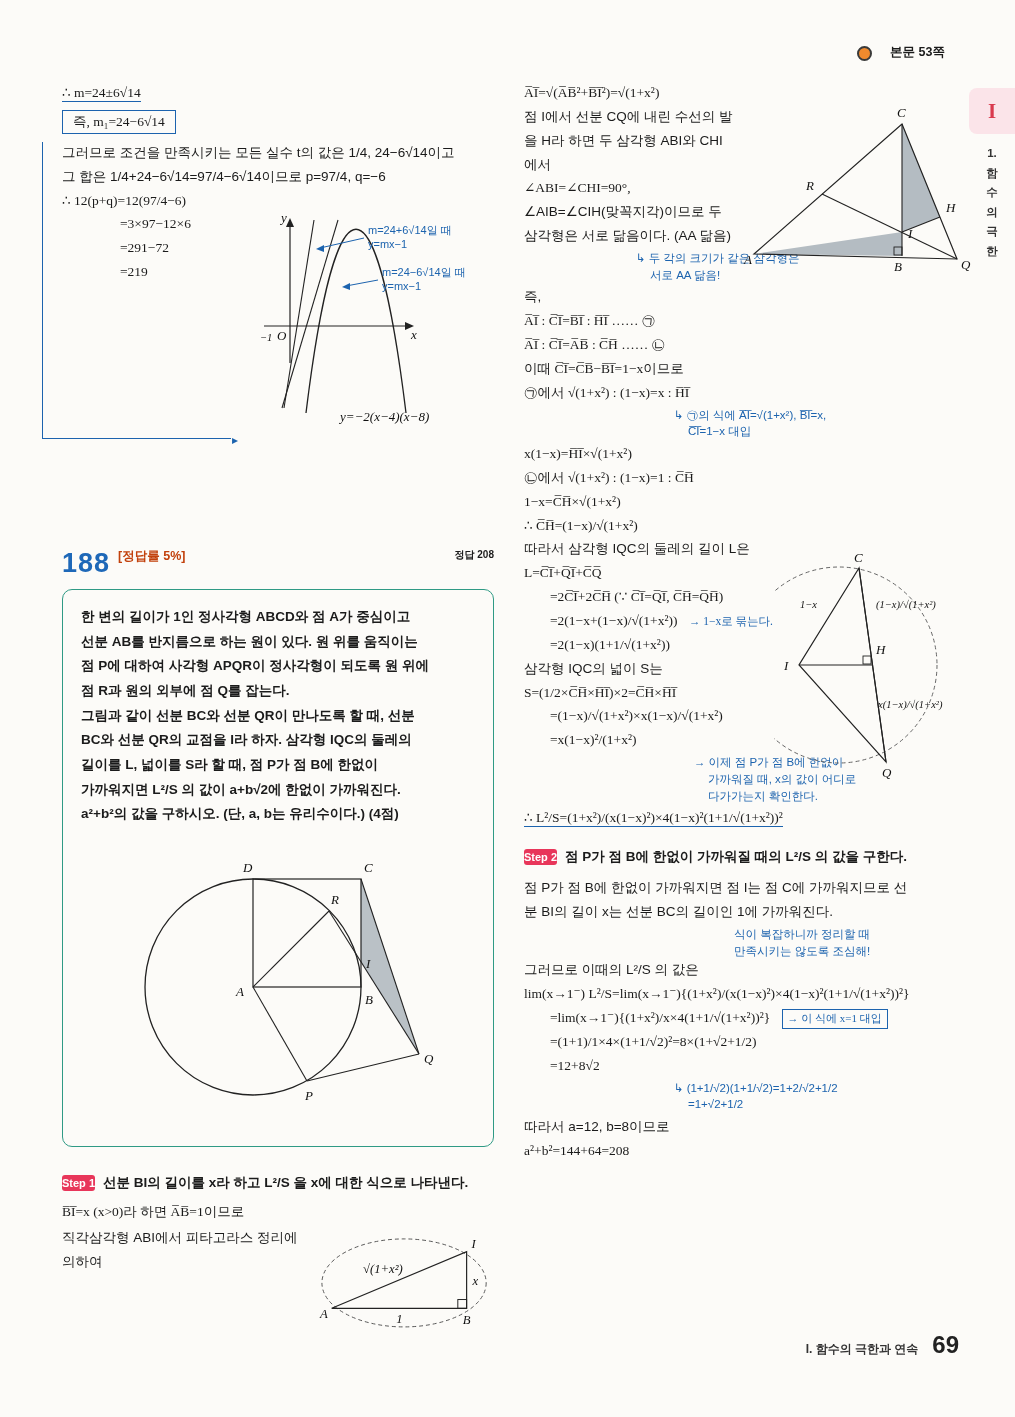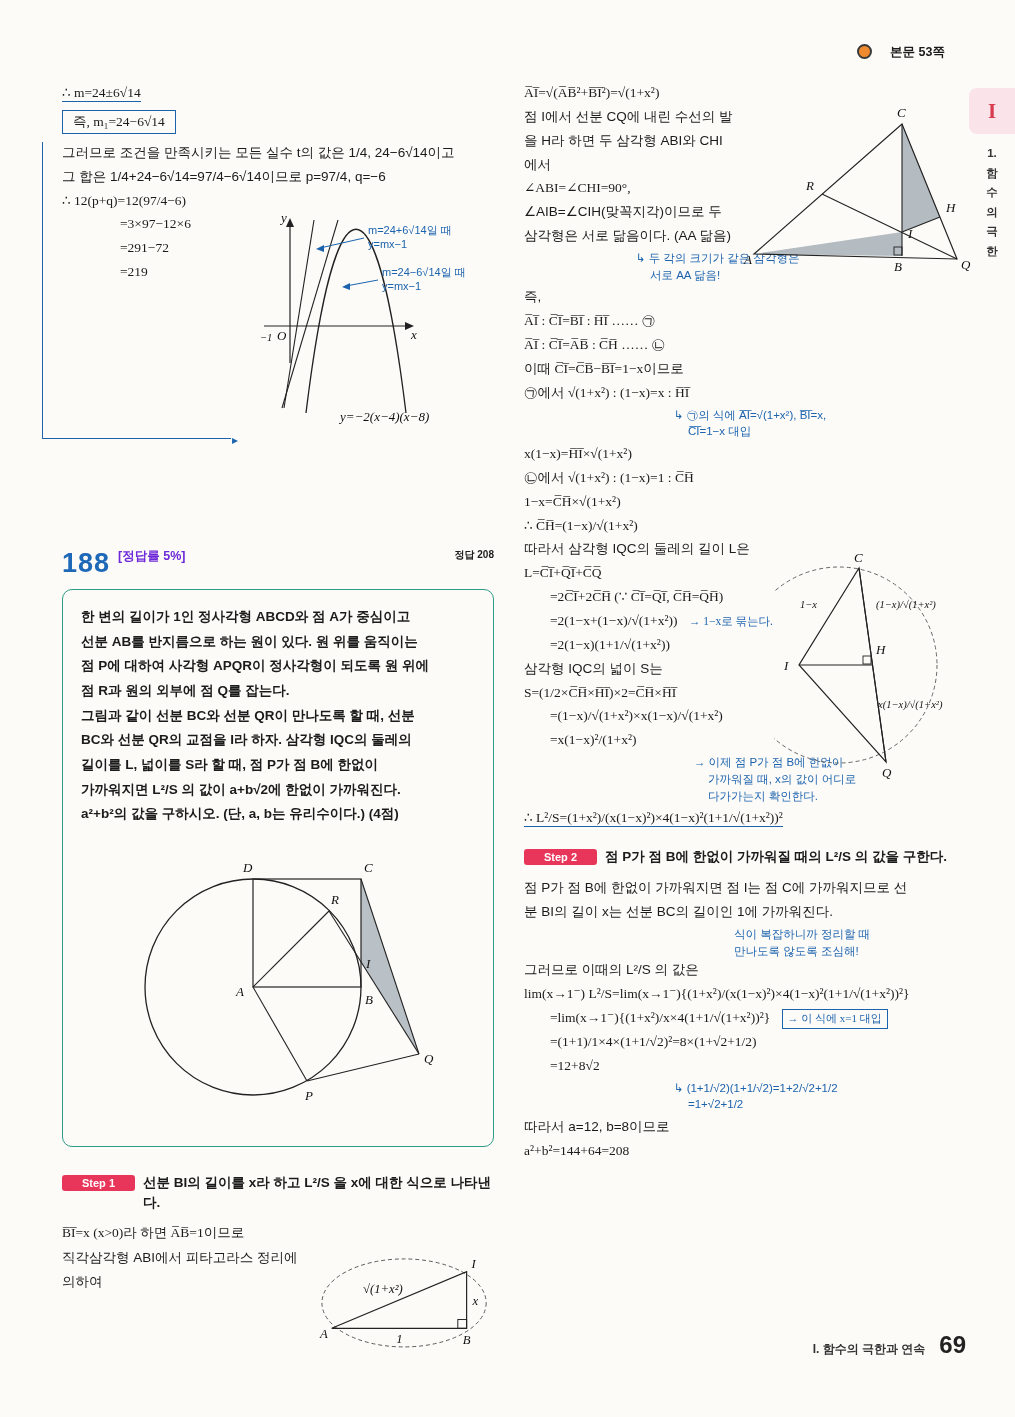--- a/index.html
+++ b/index.html
@@ -15,45 +15,45 @@
   .boxed{display:inline-block;border:1.5px solid #1c63ae;padding:2px 10px;margin:4px 0 6px 0;
          font-size:13.5px;}
   .u-blue{border-bottom:1.5px solid #1c63ae;padding-bottom:1px;}
   .note{color:#1c63ae;font-size:11.5px;line-height:1.45;margin:3px 0;}
   .note .arrow{margin-right:3px;}
   .chip{display:inline-block;border:1px solid #1c63ae;color:#1c63ae;font-size:11px;
         padding:0 5px;margin-left:8px;}
   .inline-note{color:#1c63ae;font-size:11.5px;margin-left:8px;}
   
   .header-ref{position:absolute;top:44px;right:70px;font-size:12.5px;font-weight:bold;
-              display:flex;align-items:flex-start;gap:18px;}
+              display:flex;align-items:flex-end;gap:18px;}
   .dot{width:11px;height:11px;border-radius:50%;background:#f08a2e;border:2.5px solid #3a3a3a;
        display:inline-block;}
   .side-tab{position:absolute;right:0;top:88px;width:46px;text-align:center;}
   .tab-box{background:#fbe4e9;border-radius:8px 0 0 8px;height:46px;display:flex;
            align-items:center;justify-content:center;}
   .tab-roman{color:#d93a4e;font-family:"Liberation Serif",serif;font-weight:bold;
              font-size:21px;}
   .tab-vert{margin-top:10px;font-size:11.5px;line-height:1.7;color:#333;font-weight:bold;}
-  .footer{position:absolute;right:49px;bottom:58px;display:flex;align-items:baseline;gap:14px;}
+  .footer{position:absolute;right:56px;bottom:58px;display:flex;align-items:baseline;gap:14px;}
   .footer .f-left{font-size:12px;font-weight:bold;color:#333;}
   .footer .f-page{font-size:24px;font-weight:bold;color:#222;}
   
   .prob-header{margin-top:84px;display:flex;align-items:flex-start;}
   .prob-num{color:#1e68b8;font-weight:bold;font-size:27px;letter-spacing:1px;}
-  .prob-rate{color:#6d28d9;font-weight:bold;font-size:12.5px;margin-left:8px;}
+  .prob-rate{color:#c2410c;font-weight:bold;font-size:12.5px;margin-left:8px;}
   .prob-ans{margin-left:auto;font-size:10px;font-weight:bold;}
   .prob-box{border:1.6px solid #2f9a85;border-radius:10px;padding:14px 18px 10px 18px;
             margin-top:10px;}
   .prob-box .mline{font-size:13.5px;line-height:1.68;font-weight:bold;}
   .fig-center{text-align:center;margin-top:6px;}
   
   .step-row{margin-top:26px;display:flex;align-items:flex-start;gap:8px;}
   .step-badge{background:#e8365a;color:#fff;font-size:11px;font-weight:bold;
-              padding:2px 20px;border-radius:3px;white-space:nowrap;margin-top:2px;}
+              padding:2px 0;border-radius:3px;white-space:nowrap;margin-top:2px;}
   .step-title{font-size:13.5px;font-weight:bold;line-height:1.5;}
   .prev-block{position:relative;height:382px;}
   .elbow-left{position:absolute;left:-20px;top:60px;width:188px;height:296px;
               border-left:1.5px solid #1c63ae;border-bottom:1.5px solid #1c63ae;}
   .elbow-left::after{content:"▸";color:#1c63ae;position:absolute;right:-7px;bottom:-9px;
                      font-size:12px;}
   .graph-svg{position:absolute;right:-34px;top:126px;}
   .right-rel{position:relative;}
   .simtri-svg{position:absolute;right:-18px;top:22px;}
   .kite-svg{position:absolute;right:-18px;top:468px;}
@@ -271,21 +271,21 @@
 
     <div class="step-row" style="margin-top:18px">
       <span class="step-badge">Step 2</span>
       <span class="step-title">점 P가 점 B에 한없이 가까워질 때의 L²/S 의 값을 구한다.</span>
     </div>
 
     <div class="mline" style="margin-top:10px">점 P가 점 B에 한없이 가까워지면 점 I는 점 C에 가까워지므로 선</div>
     <div class="mline">분 BI의 길이 x는 선분 BC의 길이인 1에 가까워진다.</div>
     <div class="note" style="margin-left:210px;margin-bottom:-2px">
       <span>식이 복잡하니까 정리할 때</span><br>
-      <span>만나도록 않도록 조심해!</span>
+      <span>만족시키는 않도록 조심해!</span>
     </div>
     <div class="mline">그러므로 이때의 L²/S 의 값은</div>
     <div class="mline serif">lim(x→1⁻) L²/S=lim(x→1⁻){(1+x²)/(x(1−x)²)×4(1−x)²(1+1/√(1+x²))²}</div>
     <div class="mline serif ind2">
       <span>=lim(x→1⁻){(1+x²)/x×4(1+1/√(1+x²))²}</span>
       <span class="chip">→ 이 식에 x=1 대입</span>
     </div>
     <div class="mline serif ind2">=(1+1)/1×4×(1+1/√2)²=8×(1+√2+1/2)</div>
     <div class="mline serif ind2">=12+8√2</div>
     <div class="note" style="margin-left:150px">

